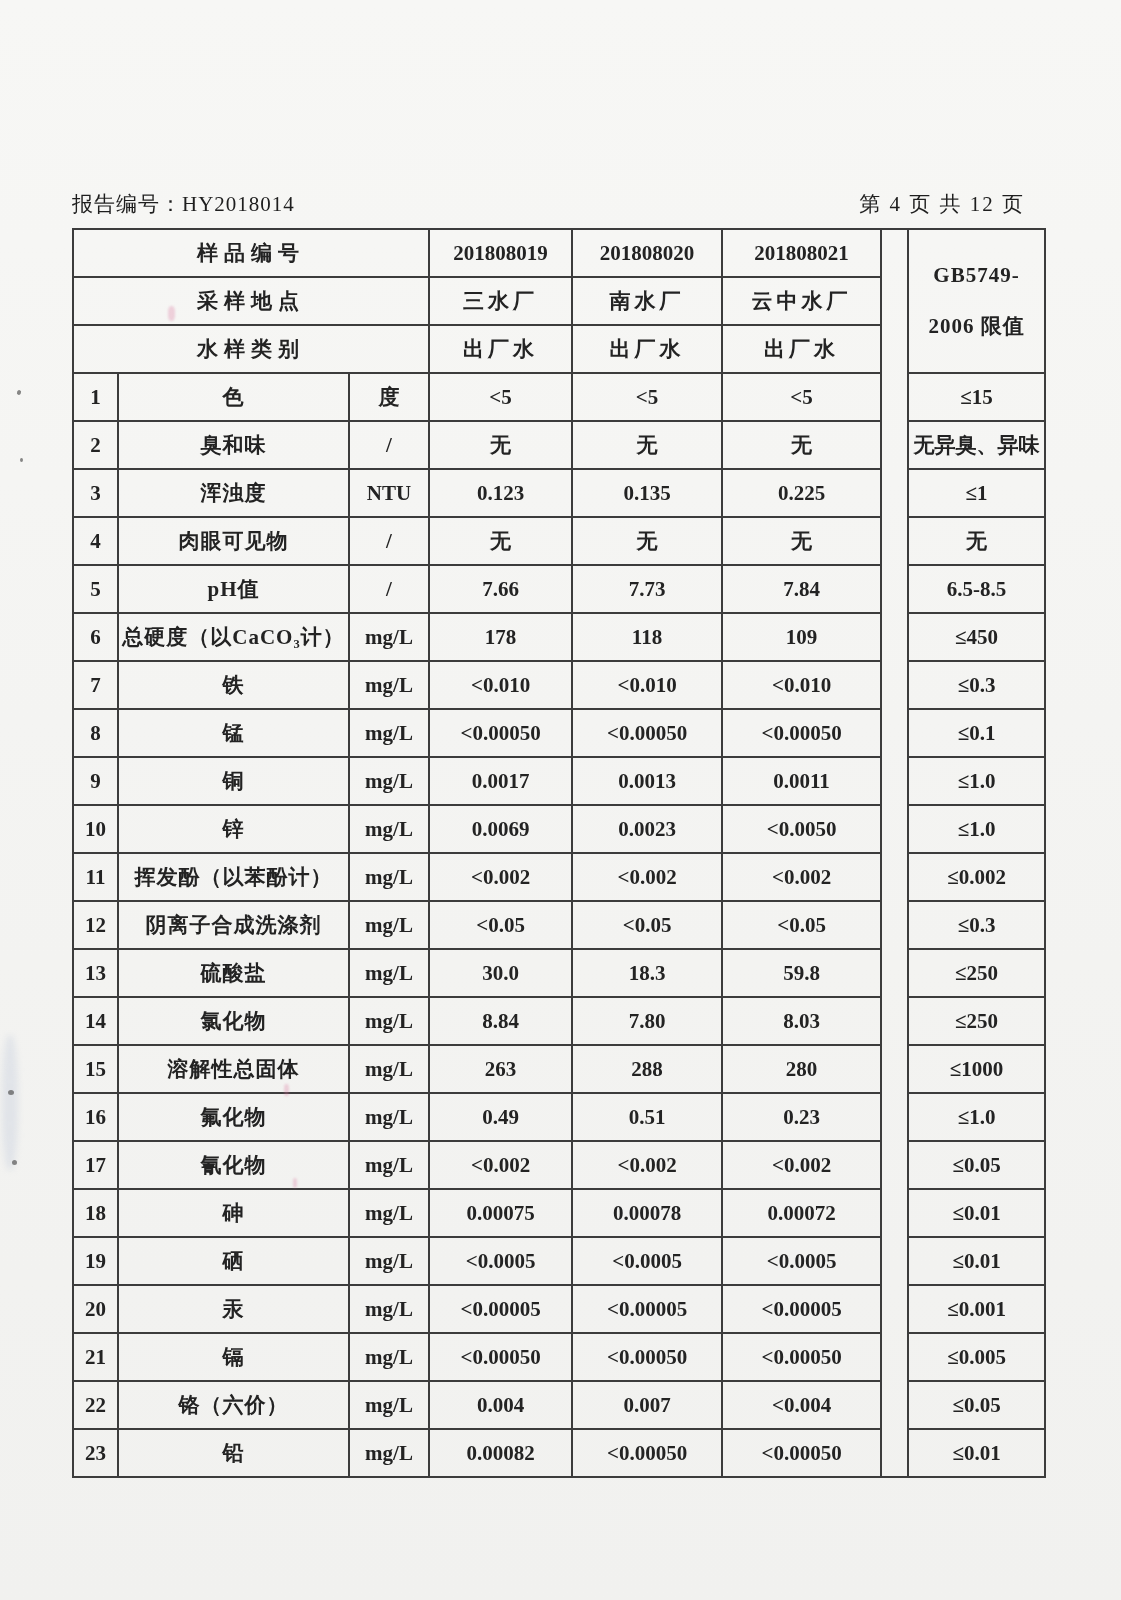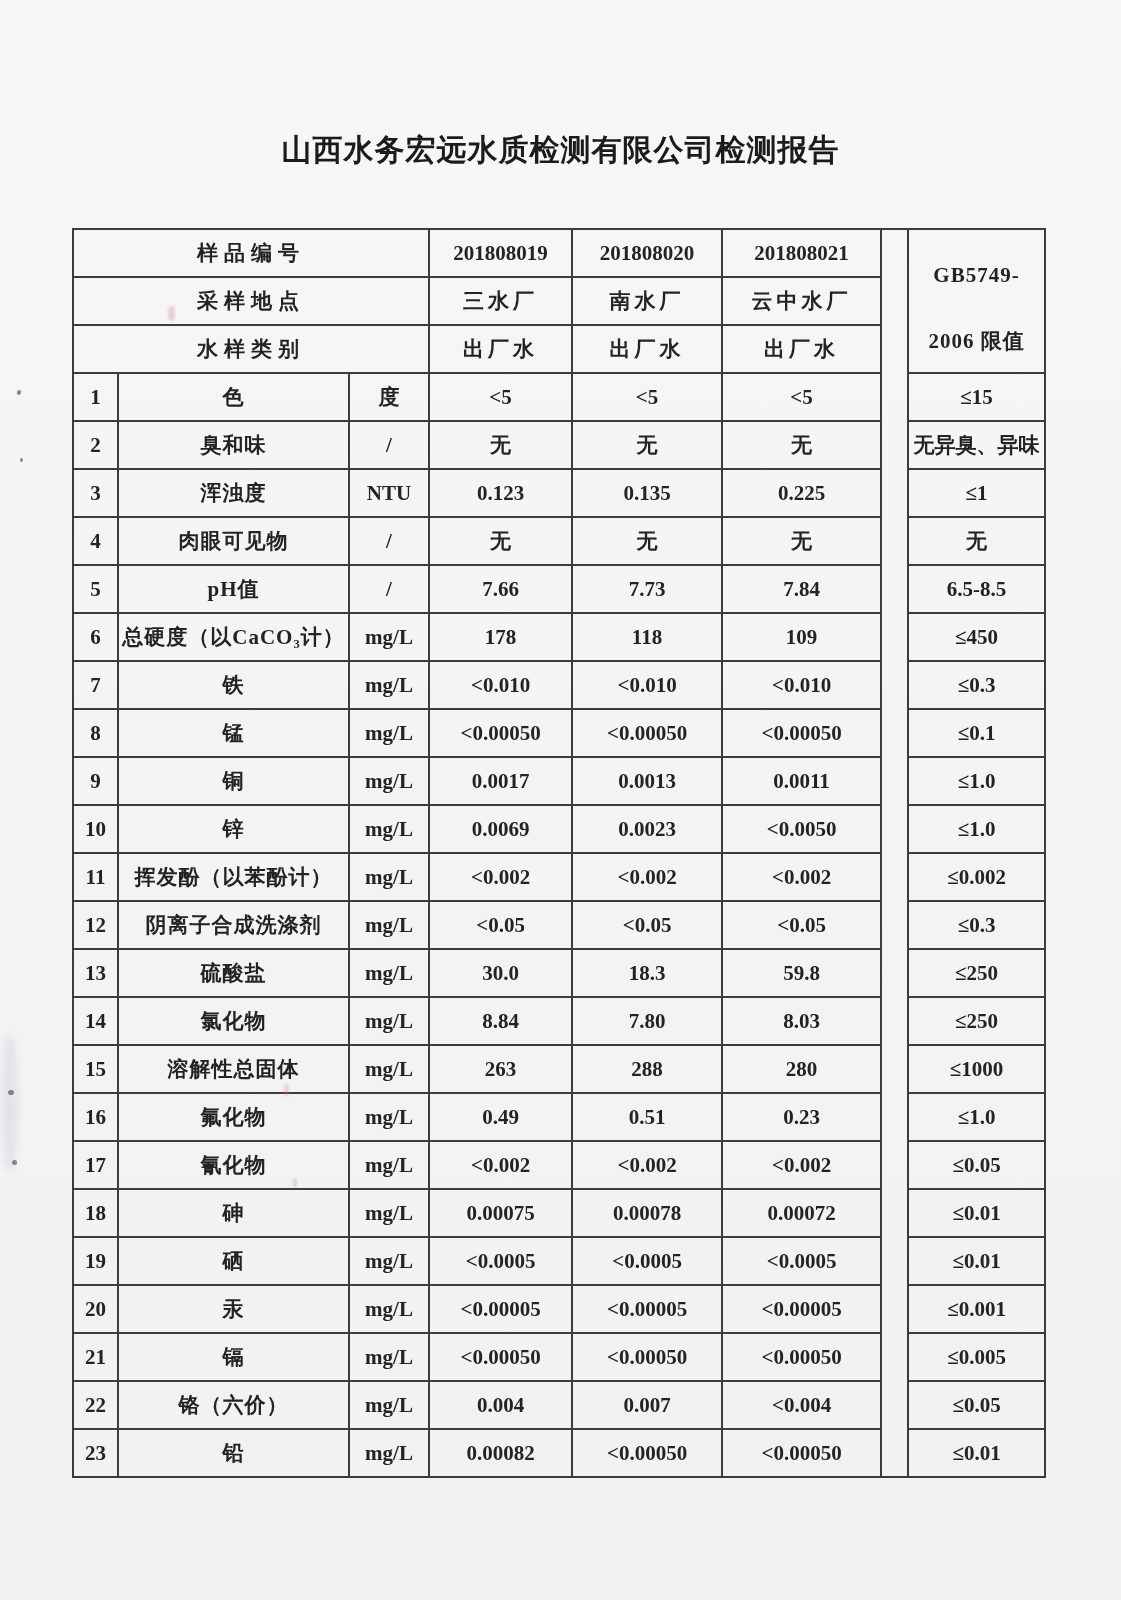--- a/index.html
+++ b/index.html
@@ -48,21 +48,21 @@
     white-space: nowrap;
   }
   td.c-hlabel { letter-spacing: 6px; }
   td.c-loc, td.c-type { letter-spacing: 4px; }
   td.c-name { text-align: left; padding-left: 11px; letter-spacing: 1px; }
   td.c-no { font-size: 20px; }
   td.c-unit { font-size: 20px; }
   td.c-limit { font-size: 20px; margin-left: 44px; }
   td.c-gapcol { border: 2px solid #3c3c3c; background: transparent; }
   td.c-limithead { font-size: 21px; letter-spacing: 1px; }
-  td.c-limithead .lh-line { line-height: 1; margin-top: 15px; }
+  td.c-limithead .lh-line { line-height: 1; }
   td.c-limithead .lh-wrap {
     display: flex; flex-direction: column; justify-content: center;
     align-items: center; gap: 30px; height: 100%;
   }
 
   
   .artifact { position: absolute; pointer-events: none; }
   .smudge-left {
     left: 2px; top: 1035px; width: 16px; height: 135px;
     background: rgba(185, 196, 214, 0.30);
@@ -77,22 +77,25 @@
   .pink { background: rgba(219, 120, 158, 0.30); filter: blur(1px); border-radius: 40%; }
   .pink-1 { left: 168px; top: 306px; width: 7px; height: 15px; }
   .pink-2 { left: 284px; top: 1084px; width: 5px; height: 12px; }
   .pink-3 { left: 293px; top: 1178px; width: 4px; height: 10px; }
 </style>
 </head>
 <body>
 
 <div class="page">
 
-  <div class="title">山西水务宏远水质检测有限公司检测报告</div>
-
+
+  <div class="meta">
+    <div class="report-no"><span>报告编号：</span><span>HY2018014</span></div>
+    <div class="page-ind">第 4 页 共 12 页</div>
+  </div>
 
   <table class="report">
     <colgroup>
       <col style="width:45px">
         <col style="width:231px">
         <col style="width:80px">
       <col style="width:143px">
         <col style="width:150px">
         <col style="width:159px">
       <col style="width:27px">

